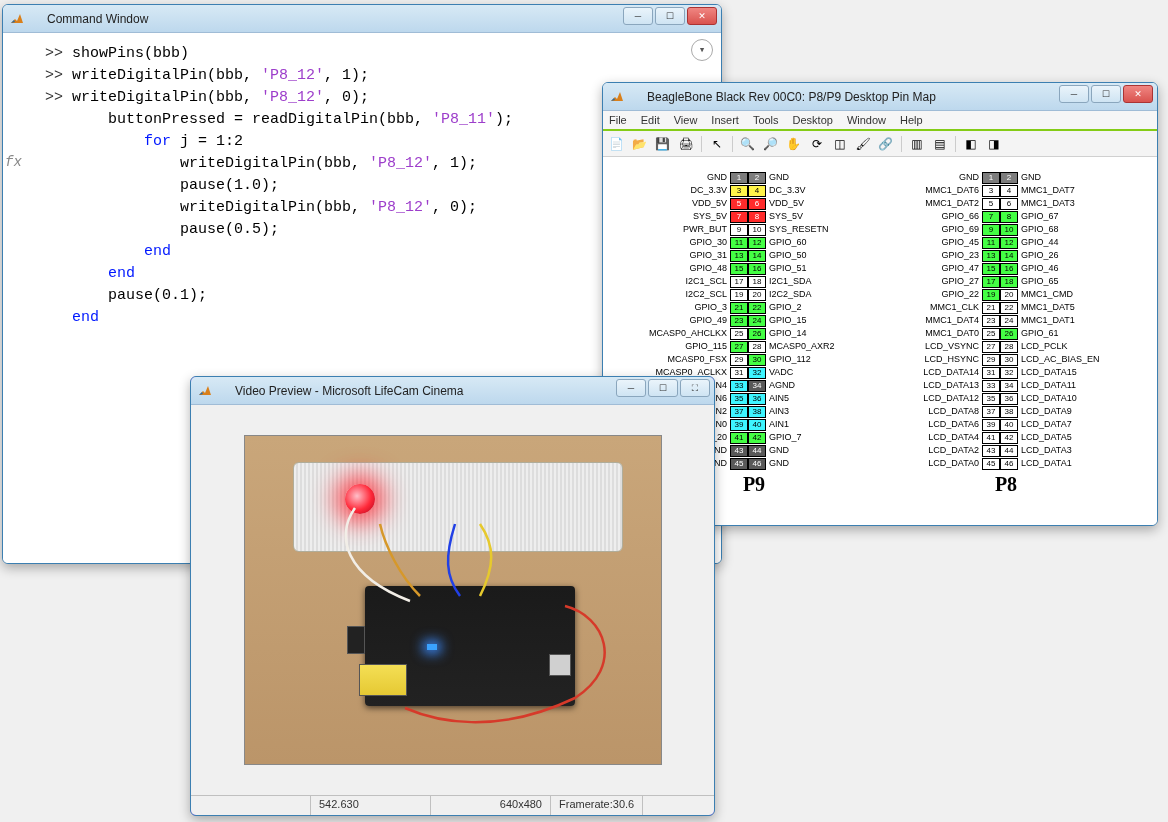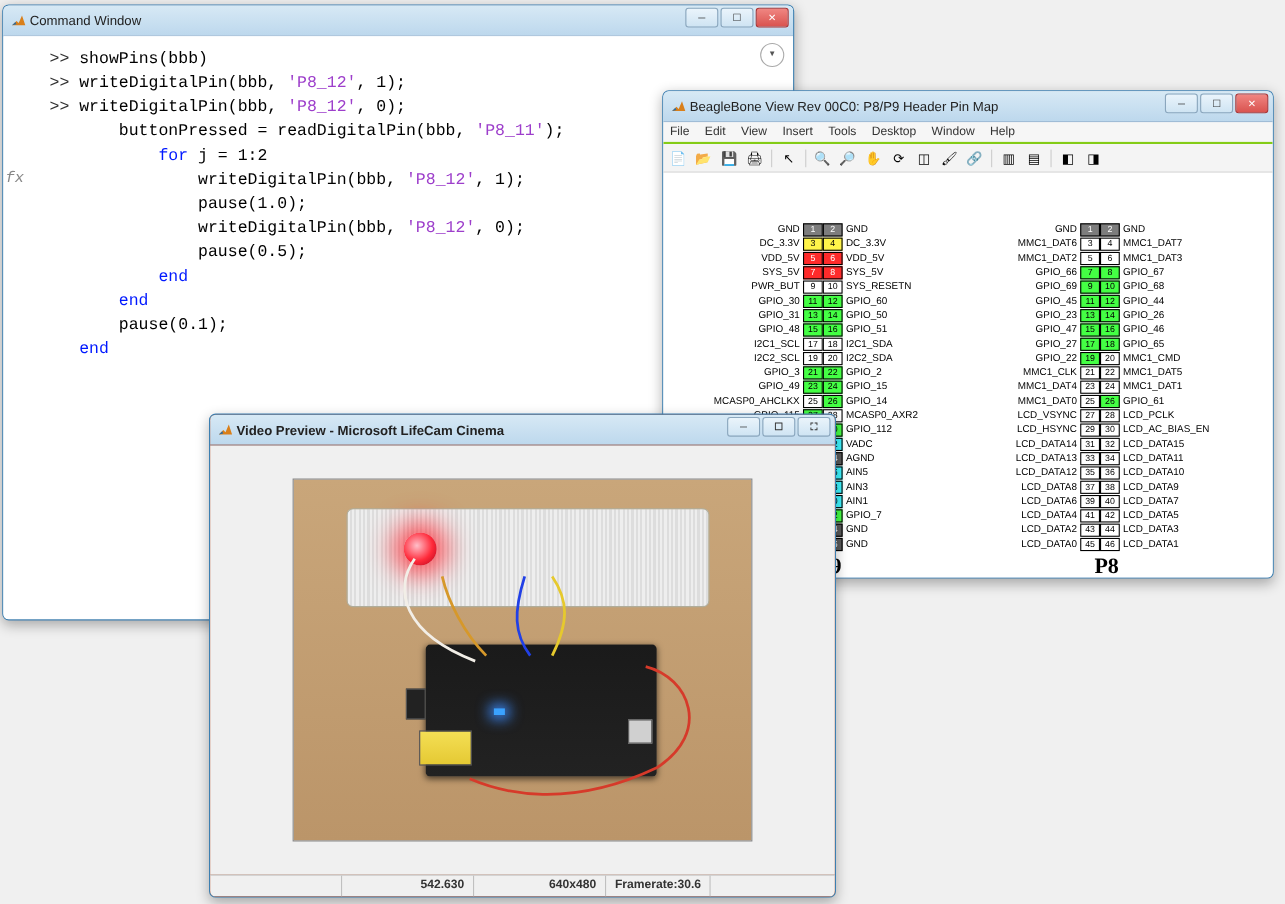--- a/index.html
+++ b/index.html
@@ -27,21 +27,21 @@
     height: 28px;
     background: linear-gradient(#d7e9f5, #bdd8ed);
     border-bottom: 1px solid #a0bcd6;
     display: flex;
     align-items: center;
     padding: 0 6px;
     font-size: 12px;
     color: #222;
     position: relative;
   }
-  .titlebar .title-text { margin-left: 2px; flex: 1; }
+  .titlebar .title-text { margin-left: 22px; flex: 1; }
   .titlebar .app-icon { width: 16px; height: 16px; display: inline-flex; align-items: center; justify-content: center; }
   .win-controls { display: flex; gap: 0; position: absolute; right: 4px; top: 2px; }
   .win-btn {
     width: 30px; height: 18px;
     background: linear-gradient(#eaf4fb,#cfe4f3);
     border: 1px solid #8aa6bd;
     border-radius: 3px;
     display: flex; align-items: center; justify-content: center;
     font-size: 9px; color: #333;
     margin-left: 2px;
@@ -101,21 +101,21 @@
     right: 8px; top: 6px;
     width: 22px; height: 22px;
     border: 1px solid #aaa;
     border-radius: 50%;
     display: flex; align-items: center; justify-content: center;
     font-size: 11px; color: #555;
   }
 
   
   #pinwin { left: 602px; top: 82px; width: 556px; height: 444px; z-index: 2; border-color:#3c7fb1;}
-  #pinwin .body { flex: 1; background: #fff; display: flex; justify-content: center; padding-top: 14px; align-items: flex-end; }
+  #pinwin .body { flex: 1; background: #fff; display: flex; justify-content: center; padding-top: 14px; }
   .pinmap { display: flex; gap: 40px; }
   .pinheader { display: flex; flex-direction: column; align-items: center; }
   .pinheader .label { font: bold 20px/1 "Segoe UI"; margin-top: 4px; }
   .pinrows { display: flex; flex-direction: column; }
   .pinrow {
     display: flex; align-items: center;
     height: 13px;
     font: 9px/1 Arial, sans-serif;
     color: #000;
   }
@@ -130,21 +130,21 @@
   }
   .c-gray   { background: #7d7d7d; color:#fff; }
   .c-yellow { background: #fff44a; }
   .c-red    { background: #ff2b2b; color:#fff; }
   .c-white  { background: #ffffff; }
   .c-green  { background: #44ff44; }
   .c-cyan   { background: #3ef5ff; }
   .c-dgray  { background: #595959; color:#fff;}
 
   
-  #vidwin { left: 190px; top: 376px; width: 570px; height: 440px; z-index: 3; background:#c2410c;font-weight:bold;}
+  #vidwin { left: 190px; top: 376px; width: 525px; height: 440px; z-index: 3; background:#8b5cf6;}
   #vidwin .body { flex: 1; background: #f0f0f0; display:flex; align-items:center; justify-content:center; }
   #vidwin .statusbar {
     height: 20px; background:#f0f0f0; border-top:1px solid #c0c0c0;
     display:flex; font-size:11px; color:#333;
   }
   #vidwin .statusbar > div { border-right:1px solid #c0c0c0; padding: 2px 8px; }
   .video-frame {
     width: 418px; height: 330px;
     border: 1px solid #888;
     position: relative;
@@ -219,21 +219,21 @@
 </div>
 
 <div class="window" id="pinwin">
   <div class="titlebar">
     <span class="app-icon">
       <svg width="16" height="16" viewBox="0 0 16 16">
           <path d="M2 12 L6 8 L8 10 L11 3 L14 12 Z" fill="#d97f1a"></path>
           <path d="M2 12 L5 9 L6 11 Z" fill="#2b6ca3"></path>
         </svg>
     </span>
-    <span class="title-text">BeagleBone View Rev 00C0: P8/P9 Header Pin Map</span>
+    <span class="title-text">BeagleBone Black Rev 00C0: P8/P9 Desktop Pin Map</span>
     <div class="win-controls">
       <div class="win-btn">─</div>
       <div class="win-btn">☐</div>
       <div class="win-btn close">✕</div>
     </div>
   </div>
   <div class="menubar" id="pin-menus">
       <span>File</span>
       <span>Edit</span>
       <span>View</span>
@@ -586,19 +586,19 @@
         <path d="M110 72 C 90 100, 100 140, 165 165" stroke="#f2eee7" stroke-width="2.5" fill="none"></path>
         <path d="M210 88 C 200 120, 200 140, 215 160" stroke="#2140e6" stroke-width="2.5" fill="none"></path>
         <path d="M235 88 C 250 110, 250 130, 235 160" stroke="#e6c92d" stroke-width="2.5" fill="none"></path>
         <path d="M320 170 C 360 180, 380 230, 330 262 C 250 300, 190 285, 160 272" stroke="#d63a2a" stroke-width="2.5" fill="none"></path>
         <path d="M135 88 C 140 110, 155 140, 175 160" stroke="#d6982a" stroke-width="2.5" fill="none"></path>
       </svg>
     </div>
   </div>
   <div class="statusbar">
     <div style="width:120px"></div>
-    <div style="width:120px;text-align:right">542.630</div>
+    <div style="width:120px;text-align:left">542.630</div>
     <div style="width:120px;text-align:right">640x480</div>
     <div style="flex:0 0 auto">
       <span>Framerate:</span><span>30.6</span>
     </div>
   </div>
 </div>
 
 </body></html>

